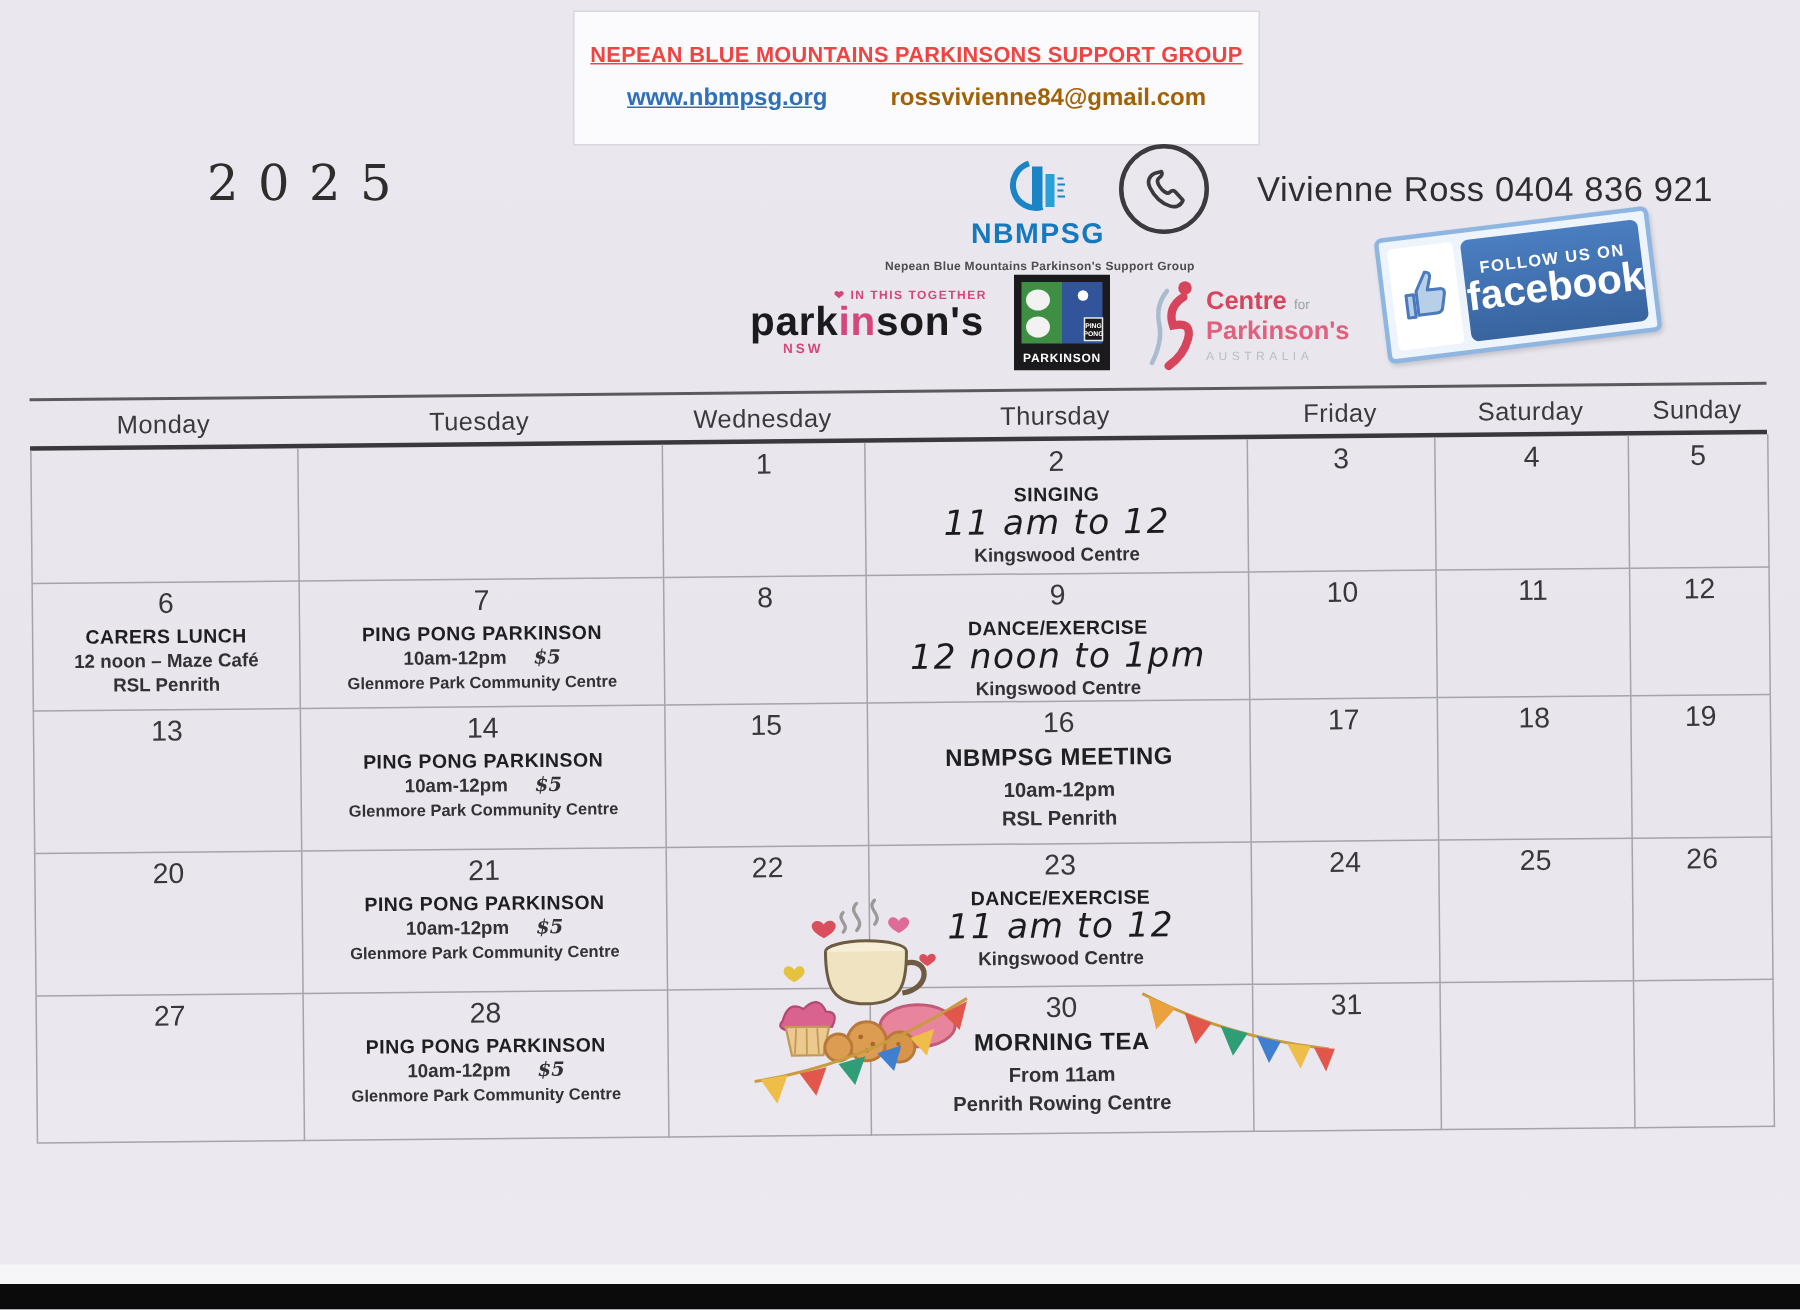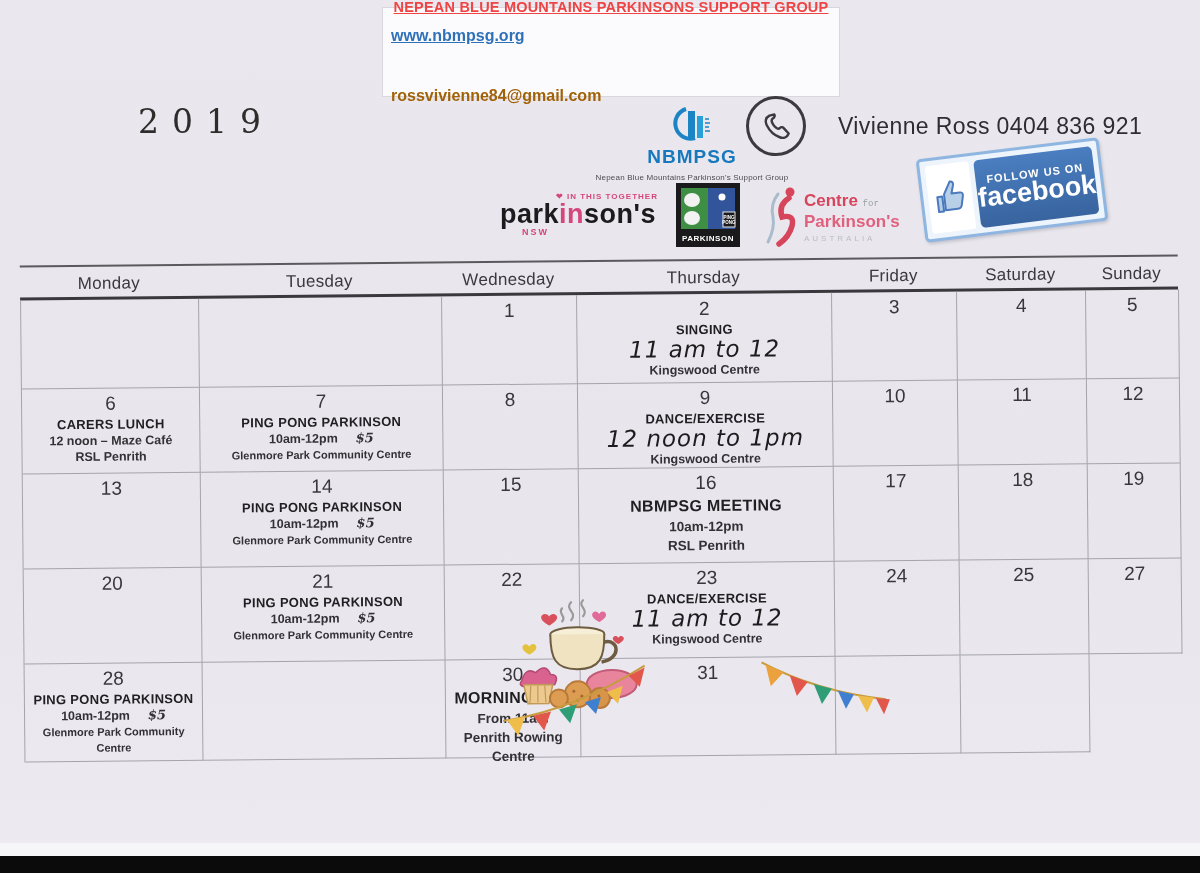--- a/index.html
+++ b/index.html
@@ -5,45 +5,45 @@
   html,body{margin:0;padding:0;background:#b9b7bd;}
   .sheet{
     position:relative;width:1200px;height:873px;overflow:hidden;
     background:linear-gradient(180deg,#eae8ee 0%,#e8e6ec 60%,#eceaf0 96%,#f2f1f4 100%);
     font-family:"Liberation Sans", sans-serif;color:#2e2c30;
   }
   
   .header-box{position:absolute;left:383px;top:8px;width:440px;height:80px;background:#fbfafc;
     box-shadow:0 0 0 1px #d9d7dd;display:flex;flex-direction:column;justify-content:center;gap:12px;padding:4px 8px;}
   .hb-title{font-weight:bold;font-size:14.5px;text-align:center;text-decoration:underline;color:#ef4444;letter-spacing:.2px;}
-  .hb-row{display:flex;justify-content:center;gap:42px;font-size:16px;font-weight:bold;flex-direction:column;}
+  .hb-row{display:flex;justify-content:center;gap:42px;font-size:16px;font-weight:bold;}
   .hb-link{color:#2e71b8;text-decoration:underline;cursor:pointer;}
   .hb-email{color:#a16207;}
   .year{position:absolute;left:138px;top:102px;font-family:"DejaVu Serif",serif;font-size:33px;letter-spacing:13px;color:#2f2d2b;}
   .month{position:absolute;left:84px;top:144px;font-family:"DejaVu Serif",serif;font-size:92px;line-height:1;color:#34322f;letter-spacing:3px;}
   .nbmpsg{position:absolute;left:590px;top:104px;width:204px;text-align:center;}
   .nbmpsg svg{display:block;margin:0 auto;}
   .nbmpsg-acronym{color:#1779bd;font-weight:bold;font-size:19px;letter-spacing:1px;}
-  .nbmpsg-caption{font-size:8px;font-weight:normal;color:#4e4c50;margin-top:5px;letter-spacing:.2px;white-space:nowrap;}
+  .nbmpsg-caption{font-size:8px;font-weight:bold;color:#4e4c50;margin-top:5px;letter-spacing:.2px;white-space:nowrap;}
   .phone-wrap{position:absolute;left:746px;top:96px;display:flex;align-items:center;gap:32px;}
   .phone-circle{width:54px;height:54px;border:3px solid #3c3a3e;border-radius:50%;display:flex;align-items:center;justify-content:center;background:transparent;}
   .phone-text{font-size:23px;color:#2f2d31;letter-spacing:.4px;}
   
   .pnsw{position:absolute;left:500px;top:192px;}
   .pnsw-tag{color:#d5457e;font-size:8px;font-weight:bold;letter-spacing:1px;margin-left:56px;white-space:nowrap;}
   .pnsw-word{font-size:27px;font-weight:bold;color:#1b1b1d;letter-spacing:.5px;line-height:26px;}
   .pnsw-word .pink{color:#d5457e;}
   .pnsw-nsw{font-size:9px;font-weight:bold;color:#d5457e;letter-spacing:2px;margin-left:22px;}
   
   .pingpong{position:absolute;left:676px;top:183px;}
   
   .dance{position:absolute;left:760px;top:184px;display:flex;align-items:flex-start;gap:2px;}
   .dance-text{line-height:17px;padding-top:8px;}
   .dance-l1{font-size:17px;font-weight:bold;color:#d6455c;}
-  .dance-l1 .for{font-size:9px;color:#9aa0a8;font-weight:normal;font-family:Liberation Mono, monospace;}
+  .dance-l1 .for{font-size:9px;color:#9aa0a8;font-weight:normal;}
   .dance-l2{font-size:17px;font-weight:bold;color:#e0607e;}
   .dance-l3{font-size:8px;color:#b9bdc4;letter-spacing:3px;}
   
   .fb{position:absolute;left:920px;top:148px;width:184px;height:84px;transform:rotate(-7deg);
     background:#eef4fb;border:3px solid #8fb6e0;border-radius:5px;display:flex;padding:5px;gap:5px;box-sizing:border-box;
     box-shadow:1px 2px 3px rgba(90,90,110,.25);cursor:pointer;}
   .fb-thumb-box{background:#fff;width:52px;border-radius:3px;display:flex;align-items:center;justify-content:center;}
   .fb-blue{flex:1;background:linear-gradient(180deg,#4a7ec0,#38649f);border-radius:5px;color:#fff;
     display:flex;flex-direction:column;align-items:center;justify-content:center;}
   .fb-line1{font-size:11px;font-weight:bold;letter-spacing:1px;}
@@ -81,21 +81,21 @@
 <div class="sheet">
 
   <div class="header-box">
     <div class="hb-title">NEPEAN BLUE MOUNTAINS PARKINSONS SUPPORT GROUP</div>
     <div class="hb-row">
       <span class="hb-link">www.nbmpsg.org</span>
       <span class="hb-email">rossvivienne84@gmail.com</span>
     </div>
   </div>
 
-  <div class="year">2019</div>
+  <div class="year">2025</div>
 
   <div class="nbmpsg">
     <svg width="42" height="42" viewBox="0 0 42 42">
       <path d="M15,5 a15,15 0 1 0 9,29" stroke="#1b84c4" fill="none" stroke-width="4"></path>
       <rect x="17" y="7" width="7" height="27" fill="#1b84c4"></rect>
       <rect x="26" y="12" width="6" height="22" fill="#2aa0d8"></rect>
       <path d="M34,15 h4 M34,19 h5 M34,23 h4 M34,27 h5" stroke="#1b84c4" stroke-width="1.4"></path>
     </svg>
     <div class="nbmpsg-acronym">NBMPSG</div>
     <div class="nbmpsg-caption">Nepean Blue Mountains Parkinson's Support Group</div>
@@ -282,20 +282,23 @@
             <div class="evt-title">DANCE/EXERCISE</div>
             <div class="hand">11 am to 12</div>
             <div class="evt-line">Kingswood Centre</div>
           </div>
         </div>
         <div class="cal-cell">
           <span class="day-num">24</span>
         </div>
         <div class="cal-cell">
           <span class="day-num">25</span>
+        </div>
+        <div class="cal-cell">
+          <span class="day-num">26</span>
         </div>
         <div class="cal-cell">
           <span class="day-num">27</span>
         </div>
         <div class="cal-cell">
           <span class="day-num">28</span>
           <div class="evt">
             <div class="evt-title">PING PONG PARKINSON</div>
             <div class="evt-line">10am-12pm<span class="fee">$5</span></div>
             <div class="evt-line sm">Glenmore Park Community Centre</div>

